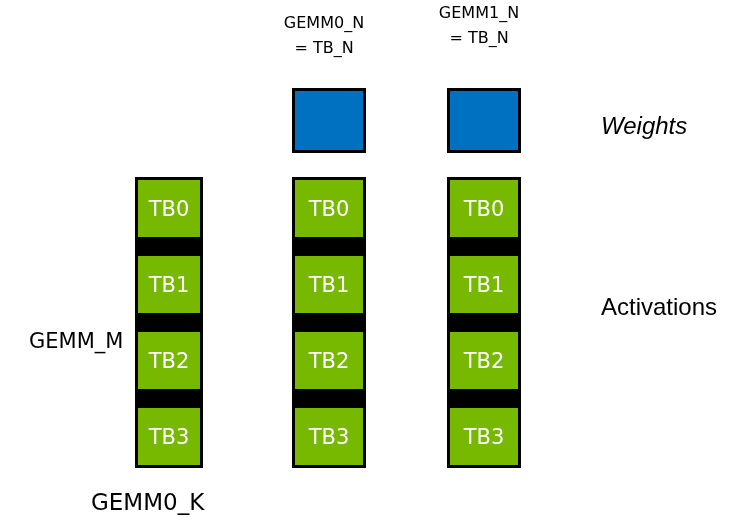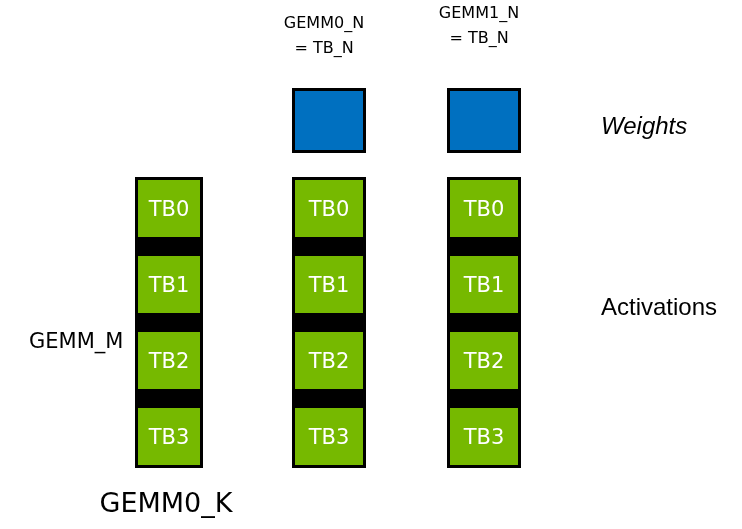--- a/index.html
+++ b/index.html
@@ -19,24 +19,24 @@
     line-height: 25px;
     width: 150px;
   }
   .side-label {
     font-family: "Liberation Sans", sans-serif;
     font-size: 24px;
     line-height: 28px;
   }
   .dim-label { font-size: 21px; line-height: 25px; }
   .bottom-label {
-    font-size: 27px;
+    font-size: 23px;
     line-height: 27px;
     width: 150px;
-    text-align: center;
+    text-align: left;
   }
   .weight-block {
     position: absolute;
     top: 88px;
     width: 74px;
     height: 65px;
     box-sizing: border-box;
     background: var(--weights, #0070C0);
     border: 3px solid var(--border, #000000);
   }

